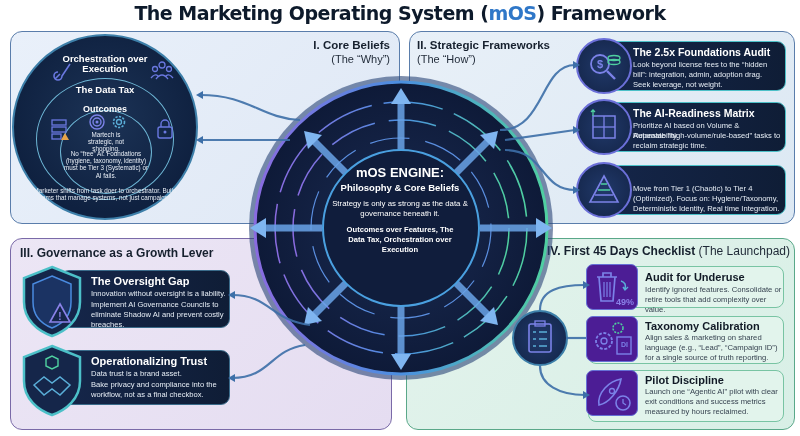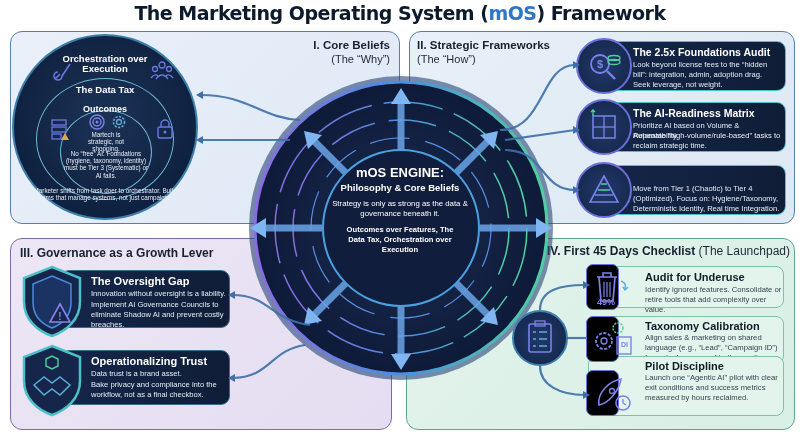--- a/index.html
+++ b/index.html
@@ -33,21 +33,21 @@
 
   
   .card { position: absolute; border-radius: 9px; background: linear-gradient(90deg,#15264a,#0f1d36); border: 1.5px solid #4cc0c8; color: #fff; }
   .card .ct { position: absolute; font-weight: bold; font-size: 10.5px; }
   .card .cd { position: absolute; font-size: 7.6px; line-height: 1.3; color: #e6edf5; }
   .iconcirc { position: absolute; width: 56px; height: 56px; border-radius: 50%; background: radial-gradient(circle,#21396a,#132447); border: 2px solid #6b6fd8; }
 
   .gcard { position: absolute; border-radius: 8px; background: #e2f4ec; border: 1.5px solid #78c4a3; }
   .gcard .ct { position: absolute; font-weight: bold; font-size: 11px; color: #111a26; }
   .gcard .cd { position: absolute; font-size: 7.7px; line-height: 1.3; color: #374351; }
-  .gicon { position: absolute; width: 33px; height: 46px; border-radius: 7px; background: #000000; border: 1.5px solid #6670d6; }
+  .gicon { position: absolute; width: 52px; height: 46px; border-radius: 7px; background: #4c1d95; border: 1.5px solid #6670d6; }
 
   .shield { position: absolute; }
   svg { display: block; }
 </style>
 </head>
 <body>
 
 <div class="title">
   <span>The Marketing Operating System (</span><span class="accent">mOS</span><span>) Framework</span>
 </div>
@@ -214,21 +214,21 @@
 </svg>
 
 <div class="gcard" style="left:588px; top:266px; width:196px; height:42px;">
   <div class="ct" style="left:56px; top:4px;">Audit for Underuse</div>
   <div class="cd" style="left:56px; top:18px; width:138px;">Identify ignored features. Consolidate or retire tools that add complexity over value.</div>
 </div>
 <div class="gcard" style="left:588px; top:316px; width:196px; height:48px;">
   <div class="ct" style="left:56px; top:3px;">Taxonomy Calibration</div>
   <div class="cd" style="left:56px; top:16px; width:138px;">Align sales &amp; marketing on shared language (e.g., “Lead”, “Campaign ID”) for a single source of truth reporting.</div>
 </div>
-<div class="gcard" style="left:588px; top:356px; width:196px; height:60px;padding-left:20px;">
+<div class="gcard" style="left:588px; top:370px; width:196px; height:52px;padding-left:20px;">
   <div class="ct" style="left:56px; top:3px;">Pilot Discipline</div>
   <div class="cd" style="left:56px; top:16px; width:138px;">Launch one “Agentic AI” pilot with clear exit conditions and success metrics measured by hours reclaimed.</div>
 </div>
 <div class="gicon" style="left:586px; top:264px;">
   <svg width="50" height="44" viewBox="0 0 50 44">
       <path d="M10 12 H30 M16 12 V8 H24 V12 M12 12 L14 36 H26 L28 12" stroke="#7b82e8" stroke-width="1.7" fill="none"></path>
       <path d="M17 17 V32 M20 17 V32 M23 17 V32" stroke="#7b82e8" stroke-width="1.2"></path>
       <path d="M34 16 q6 2 4 8 M36 22 L38 25 L41 22" stroke="#5aaed8" stroke-width="1.4" fill="none"></path>
     </svg>
   <span style="position:absolute; right:3px; bottom:2px; font-weight:bold; font-size:9px; color:#8a82e8;">49%</span>

